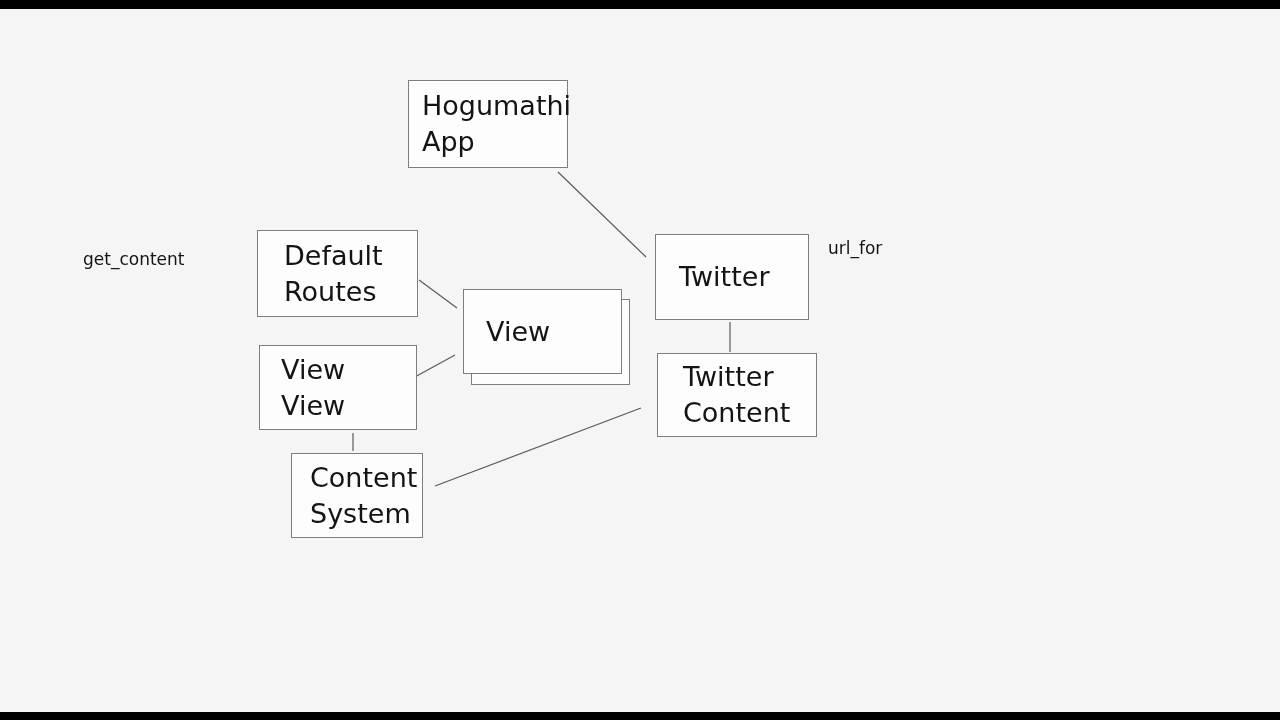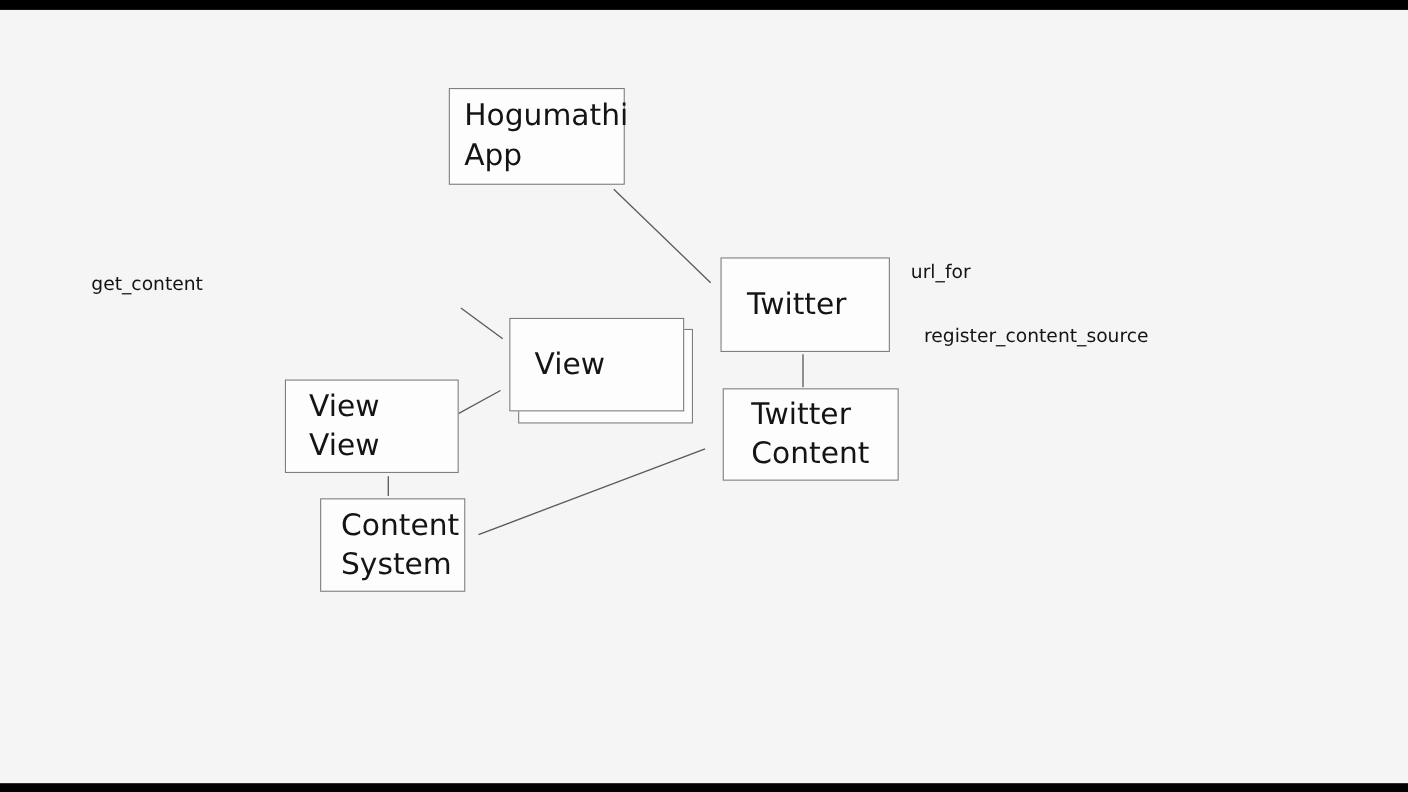--- a/index.html
+++ b/index.html
@@ -89,20 +89,24 @@
     <line x1="730" y1="322" x2="730" y2="352"></line>
   </svg>
 
   <div class="node-shadow"></div>
 
   <div class="node hogumathi-app">
     <span class="nl">Hogumathi</span>
     <span class="nl">App</span>
   </div>
 
+  <div class="node default-routes">
+    <span class="nl">Default</span>
+    <span class="nl">Routes</span>
+  </div>
 
   <div class="node view-template">
     <span class="nl">View</span>
   </div>
 
   <div class="node view-model">
     <span class="nl">View</span>
     <span class="nl">View</span>
   </div>
 
@@ -115,15 +119,14 @@
     <span class="nl">Twitter</span>
   </div>
 
   <div class="node twitter-content">
     <span class="nl">Twitter</span>
     <span class="nl">Content</span>
   </div>
 
   <span class="annotation get-content">get_content</span>
   <span class="annotation url-for">url_for</span>
-  <span class="annotation register-content-source">register_content_source</span>
 
 </div>
 
 </body></html>

